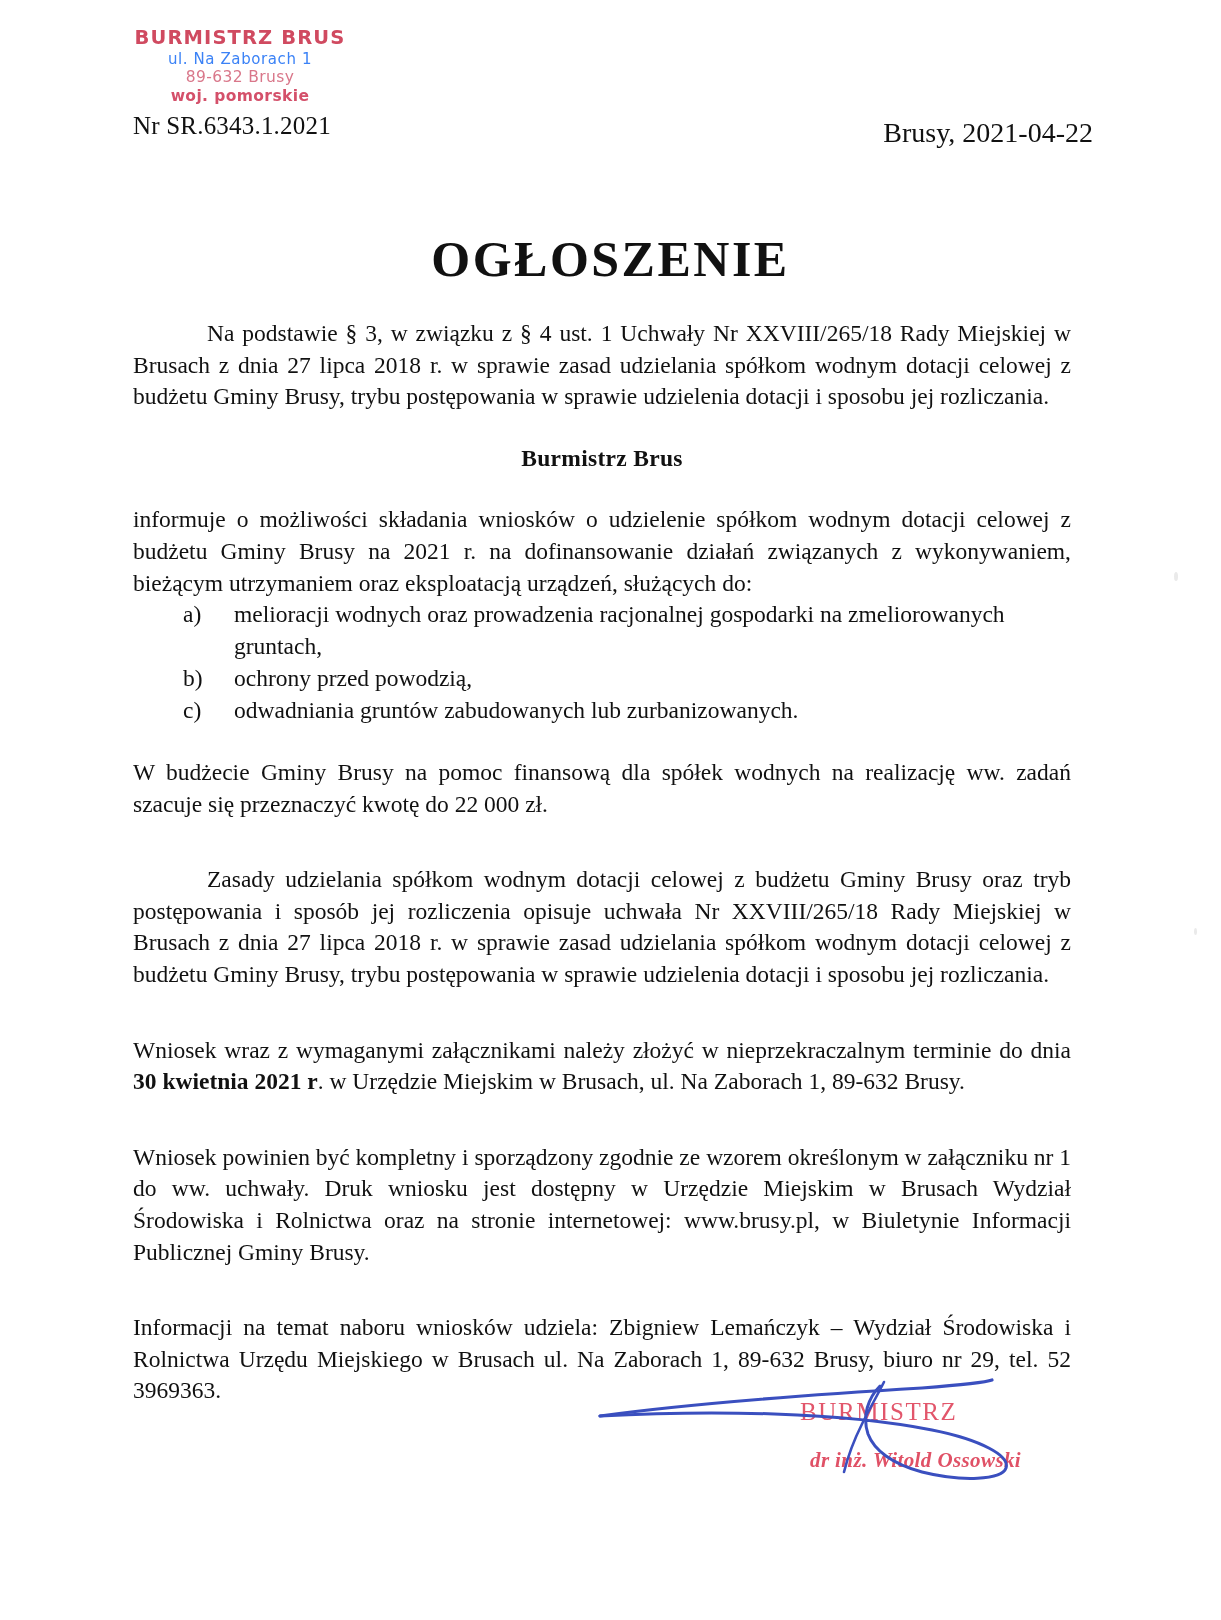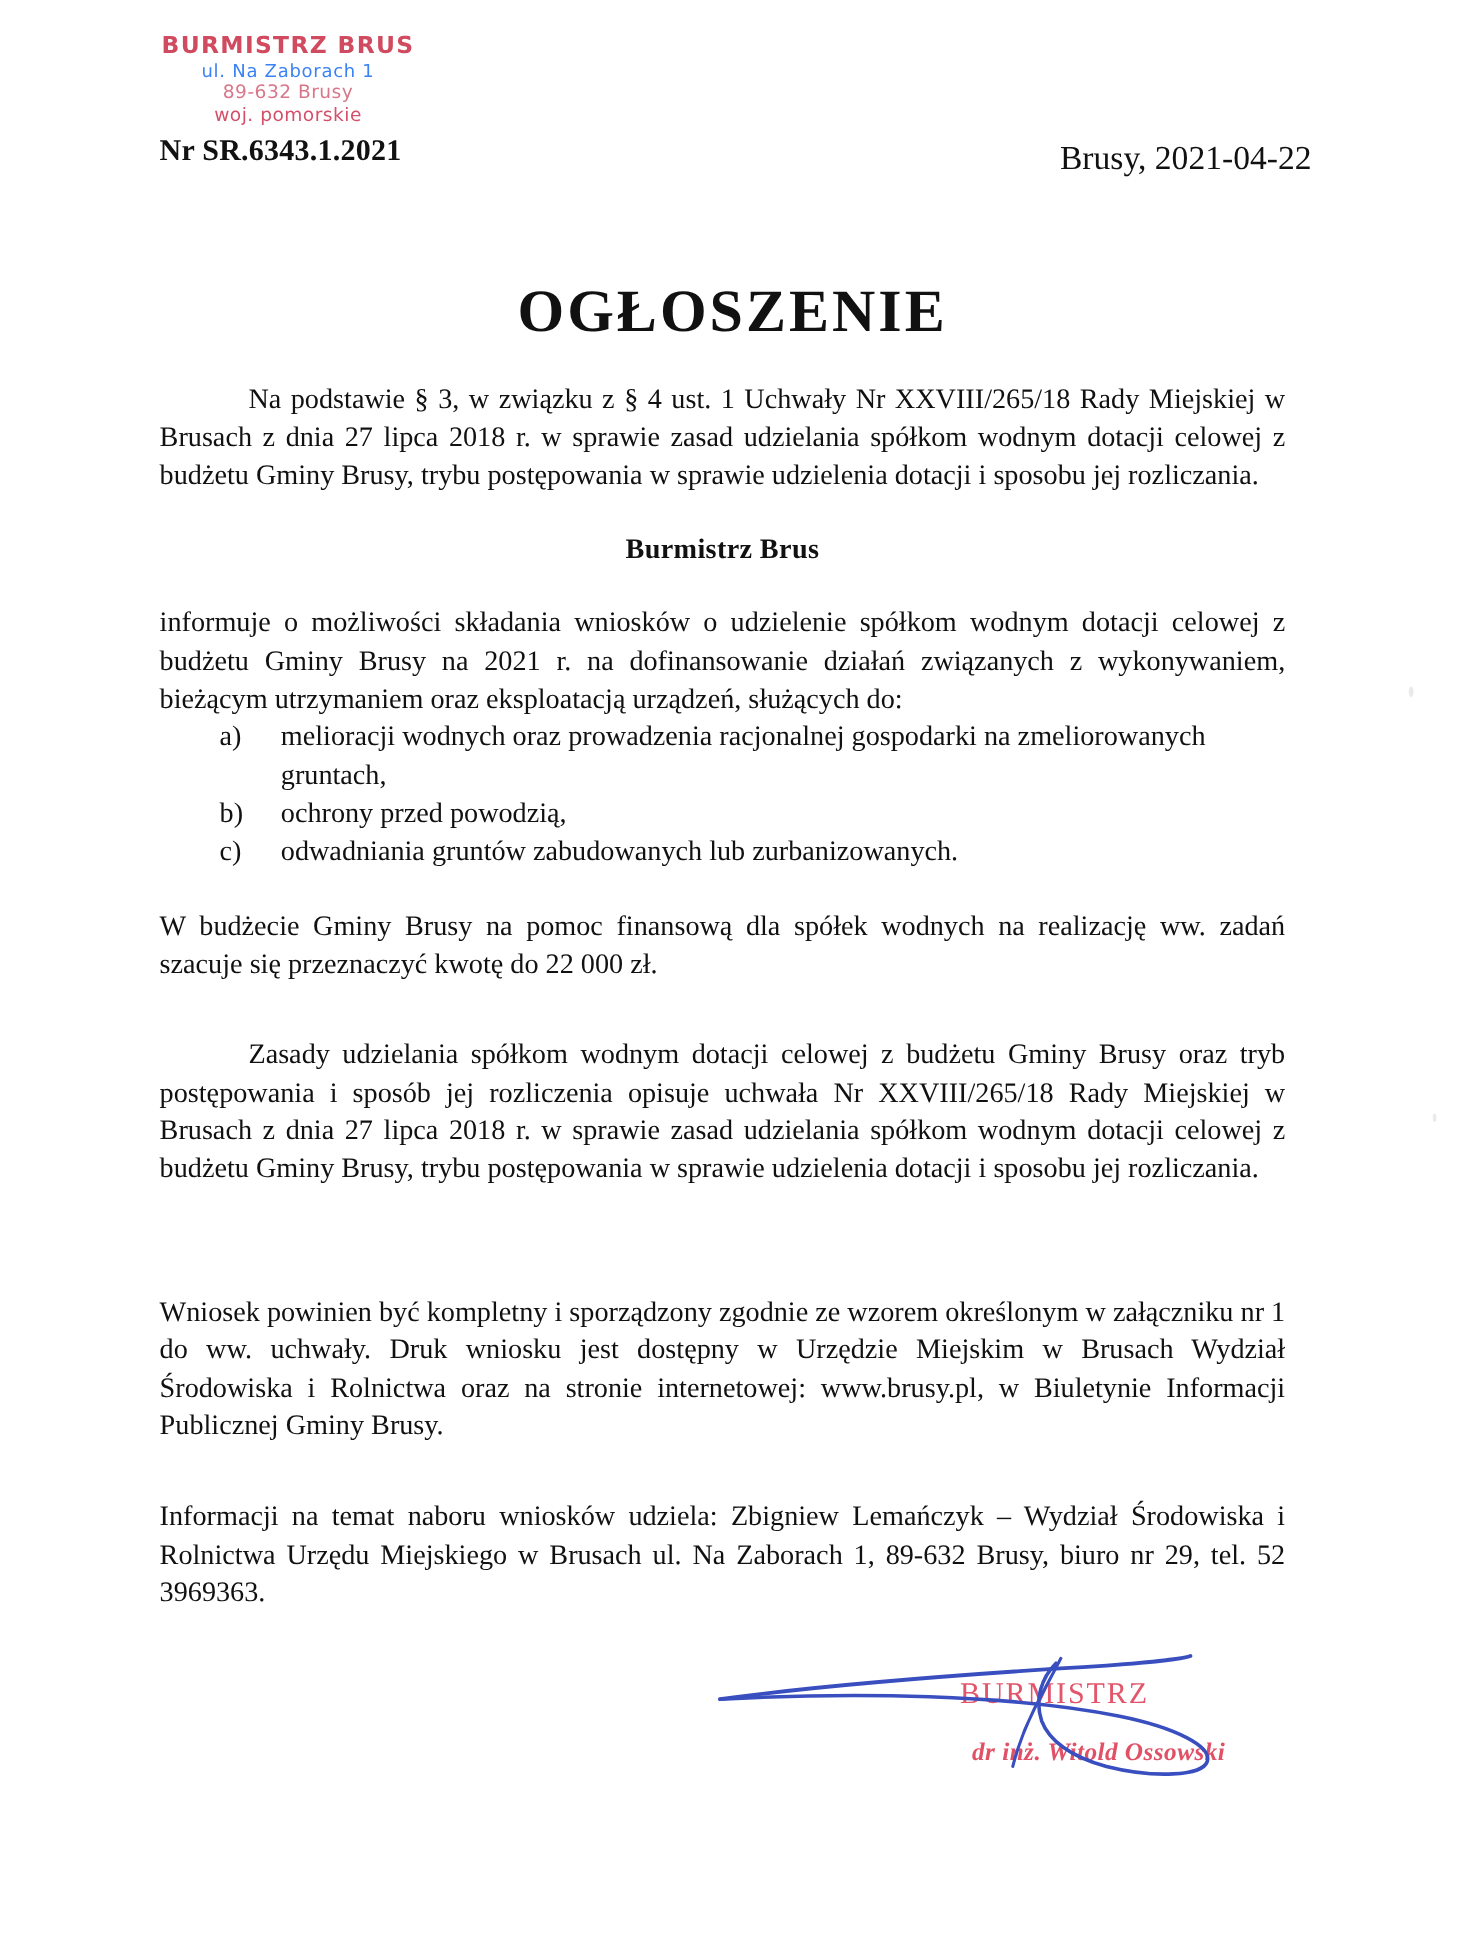--- a/index.html
+++ b/index.html
@@ -42,32 +42,31 @@
     color: #3b82f6;
     letter-spacing: 0.6px;
   }
   .stamp-line3 {
     font-size: 15.5px;
     color: #d9778a;
     letter-spacing: 0.4px;
   }
   .stamp-line4 {
     font-size: 15.5px;
-    font-weight: normal;
+    font-weight: bold;
     color: #d4506a;
     letter-spacing: 0.4px;
   }
 
   .ref-no {
     position: absolute;
     left: 133px;
     top: 112px;
     font-size: 25px;
     letter-spacing: 0.2px;
-    font-weight: bold;
   }
   .place-date {
     position: absolute;
     right: 128px;
     top: 117px;
     font-size: 28px;
   }
 
   
   .doc-title {
@@ -212,20 +211,21 @@
       </li>
     </ol>
 
     <div class="gap-md"></div>
     <p class="para">W budżecie Gminy Brusy na pomoc finansową dla spółek wodnych na realizację ww. zadań szacuje się przeznaczyć kwotę do 22 000 zł.</p>
 
     <div class="gap-lg"></div>
     <p class="para indent">Zasady udzielania spółkom wodnym dotacji celowej z budżetu Gminy Brusy oraz tryb postępowania i sposób jej rozliczenia opisuje uchwała Nr XXVIII/265/18 Rady Miejskiej w Brusach z dnia 27 lipca 2018 r. w sprawie zasad udzielania spółkom wodnym dotacji celowej z budżetu Gminy Brusy, trybu postępowania w sprawie udzielenia dotacji i sposobu jej rozliczania.</p>
 
     <div class="gap-lg"></div>
+    <p class="para"><span>Wniosek wraz z wymaganymi załącznikami należy złożyć w nieprzekraczalnym terminie do dnia </span><b class="strong">30 kwietnia 2021 r</b><span>. w Urzędzie Miejskim w Brusach, ul. Na Zaborach 1, 89-632 Brusy.</span></p>
 
     <div class="gap-lg"></div>
     <p class="para">Wniosek powinien być kompletny i sporządzony zgodnie ze wzorem określonym w załączniku nr 1 do ww. uchwały. Druk wniosku jest dostępny w Urzędzie Miejskim w Brusach Wydział Środowiska i Rolnictwa oraz na stronie internetowej: www.brusy.pl, w Biuletynie Informacji Publicznej Gminy Brusy.</p>
 
     <div class="gap-lg"></div>
     <p class="para">Informacji na temat naboru wniosków udziela: Zbigniew Lemańczyk – Wydział Środowiska i Rolnictwa Urzędu Miejskiego w Brusach ul. Na Zaborach 1, 89-632 Brusy, biuro nr 29, tel. 52 3969363.</p>
   </div>
 
   <div class="signature-block">
     <div class="sig-title">BURMISTRZ</div>

